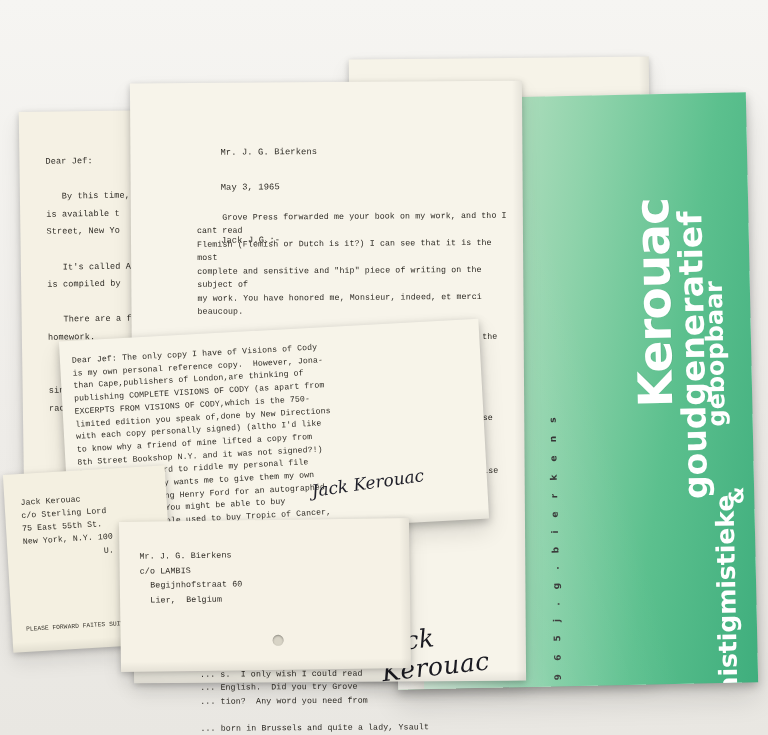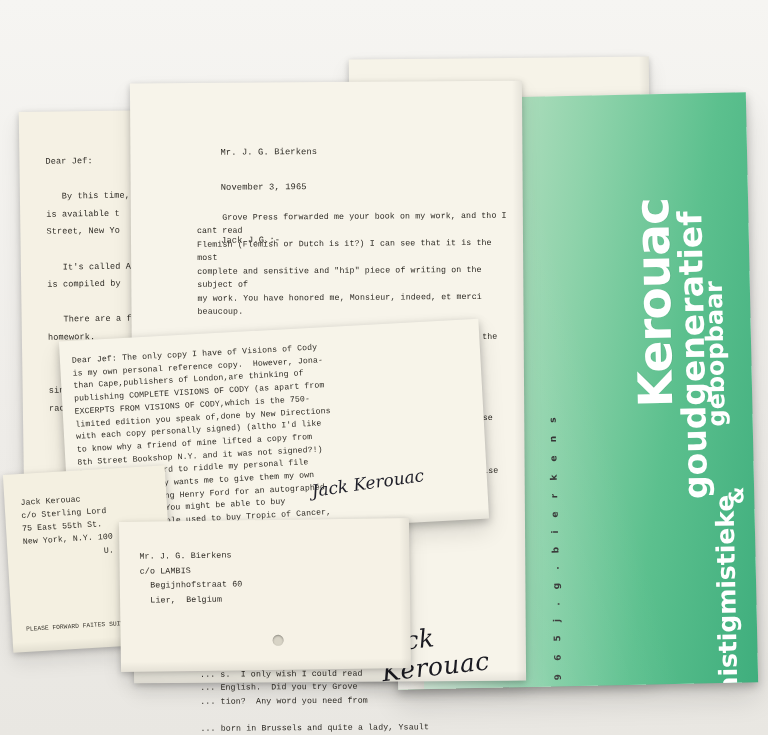--- a/index.html
+++ b/index.html
@@ -216,21 +216,21 @@
 homework.
 
    I cannot myse
 since I never
 racket.</div>
     <div class="shade-r"></div>
     <div class="shade-b"></div>
   </div>
 
   <div class="paper" id="letter-main">
-    <div class="typed hdr"><span>Mr. J. G. Bierkens</span><br><br><span>November 3, 1965</span><br><br><br><span>Jack J.G.:-</span></div>
+    <div class="typed hdr"><span>Mr. J. G. Bierkens</span><br><br><span>May 3, 1965</span><br><br><br><span>Jack J.G.:-</span></div>
     <div class="typed body">     Grove Press forwarded me your book on my work, and tho I cant read
 Flemish (Flemish or Dutch is it?) I can see that it is the most
 complete and sensitive and "hip" piece of writing on the subject of
 my work. You have honored me, Monsieur, indeed, et merci beaucoup.
 
      What I like best of all is that you know jazz from the inside and you
 can spot what I got out of jazz and put into my prose.  Anybody who
 knows anything about jazz never calls it "bounl," right?  Well, the
 only other writer who tried to identify my prose and verse with jazz,
 a Canadian, knows nothing about jazz (most beatniks know nothing of

